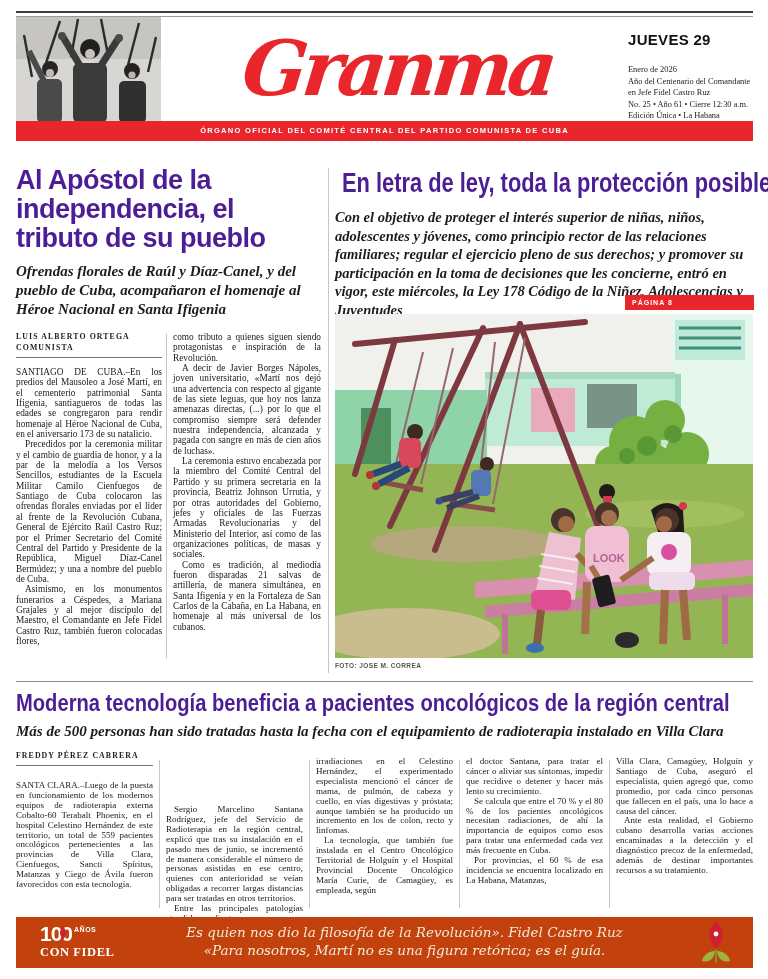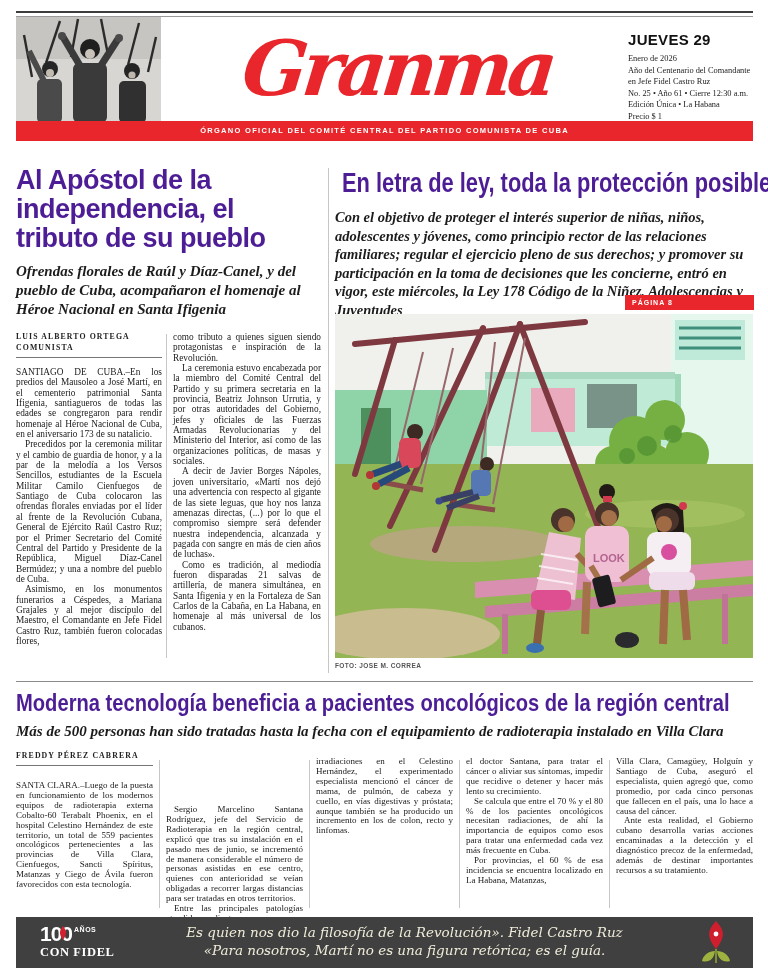--- a/index.html
+++ b/index.html
@@ -3,21 +3,21 @@
 <meta charset="utf-8">
 <style>
   html,body{margin:0;padding:0;background:#e9e9e9;}
   .page{position:relative;width:768px;height:979px;background:#ffffff;overflow:hidden;
         font-family:"Liberation Serif",serif;color:#1a1a1a;}
   .abs{position:absolute;}
   
   .top-rule{border-top:2px solid #3d3d3d;border-bottom:1px solid #9a9a9a;height:3px;}
   .logo{font-family:"DejaVu Serif",serif;font-style:italic;font-weight:700;color:#e8262b;
         font-size:76px;line-height:98px;letter-spacing:-5px;text-align:center;transform:skewX(-6deg);}
-  .m-day{font-family:"Liberation Sans",sans-serif;font-weight:700;font-size:15px;letter-spacing:.3px;color:#111;margin-bottom:5px;}
+  .m-day{font-family:"Liberation Sans",sans-serif;font-weight:700;font-size:15px;letter-spacing:.3px;color:#111;margin-bottom:16px;}
   .m-line{font-size:8.4px;line-height:11.5px;color:#222;}
   .tagline{background:#e8262b;color:#fff;text-align:center;font-family:"Liberation Sans",sans-serif;
            font-weight:700;font-size:7.5px;line-height:20px;letter-spacing:1.3px;}
   
   .hl{font-family:"Liberation Sans",sans-serif;font-weight:700;color:#4c1d95;}
   .standfirst{font-style:italic;font-weight:700;color:#1c1c1c;}
   .byline{font-weight:700;font-size:7.8px;letter-spacing:1.1px;color:#222;line-height:11px;}
   .byline-rule{border-bottom:1px solid #777;margin-top:4px;}
   
   .body-col{font-size:9.3px;line-height:10.35px;text-align:justify;}
@@ -25,21 +25,21 @@
   .body-col p.noind{text-indent:0;}
   .bot-col{font-size:9px;line-height:9.9px;text-align:justify;}
   .bot-col p{margin:0;text-indent:8px;}
   .bot-col p.noind{text-indent:0;}
   .vrule{border-left:1px solid #c6c6c6;width:0;}
   .badge{background:#e8262b;color:#fff;font-family:"Liberation Sans",sans-serif;font-weight:700;
          font-size:7px;line-height:15px;letter-spacing:1px;padding-left:7px;}
   .credit{font-family:"Liberation Sans",sans-serif;font-weight:700;font-size:6.5px;letter-spacing:.4px;color:#555;}
   .hdiv{border-top:1px solid #8a8a8a;}
   
-  .fbar{background:#404040;}
+  .fbar{background:#c2410c;}
   .f-num{font-family:"Liberation Sans",sans-serif;font-weight:900;font-size:21px;line-height:19px;
          color:#fff;letter-spacing:-1px;}
   .f-anos{font-family:"Liberation Sans",sans-serif;font-weight:700;font-size:7px;color:#fff;letter-spacing:.5px;}
   .f-confidel{font-family:Liberation Serif, serif;font-weight:900;font-size:12.5px;line-height:12px;
               color:#fff;letter-spacing:.6px;margin-top:3px;}
   .f-quote{font-family:"DejaVu Serif",serif;font-style:italic;font-size:13.5px;line-height:17.5px;
            color:#f0ecd9;text-align:center;}
   .scaleX{display:inline-block;transform-origin:left top;white-space:nowrap;}
 </style>
 </head>
@@ -106,22 +106,22 @@
   <div class="abs body-col" style="left:16px;top:367px;width:146px;">
     <p class="noind">SANTIAGO DE CUBA.–En los predios del Mausoleo a José Martí, en el cementerio patrimonial Santa Ifigenia, santiagueros de todas las edades se congregaron para rendir homenaje al Héroe Nacional de Cuba, en el aniversario 173 de su natalicio.</p>
     <p>Precedidos por la ceremonia militar y el cambio de guardia de honor, y a la par de la melodía a los Versos Sencillos, estudiantes de la Escuela Militar Camilo Cienfuegos de Santiago de Cuba colocaron las ofrendas florales enviadas por el líder al frente de la Revolución Cubana, General de Ejército Raúl Castro Ruz; por el Primer Secretario del Comité Central del Partido y Presidente de la República, Miguel Díaz-Canel Bermúdez; y una a nombre del pueblo de Cuba.</p>
     <p>Asimismo, en los monumentos funerarios a Céspedes, a Mariana Grajales y al mejor discípulo del Maestro, el Comandante en Jefe Fidel Castro Ruz, también fueron colocadas flores,</p>
   </div>
 
   <div class="abs vrule" style="left:166px;top:334px;height:324px;"></div>
 
   <div class="abs body-col" style="left:173px;top:332px;width:148px;">
     <p class="noind">como tributo a quienes siguen siendo protagonistas e inspiración de la Revolución.</p>
+    <p>A decir de Javier Borges Nápoles, joven universitario, «Martí nos dejó una advertencia con respecto al gigante de las siete leguas, que hoy nos lanza amenazas directas, (...) por lo que el compromiso siempre será defender nuestra independencia, alcanzada y pagada con sangre en más de cien años de luchas».</p>
     <p>La ceremonia estuvo encabezada por la miembro del Comité Central del Partido y su primera secretaria en la provincia, Beatriz Johnson Urrutia, y por otras autoridades del Gobierno, jefes y oficiales de las Fuerzas Armadas Revolucionarias y del Ministerio del Interior, así como de las organizaciones políticas, de masas y sociales.</p>
-    <p>A decir de Javier Borges Nápoles, joven universitario, «Martí nos dejó una advertencia con respecto al gigante de las siete leguas, que hoy nos lanza amenazas directas, (...) por lo que el compromiso siempre será defender nuestra independencia, alcanzada y pagada con sangre en más de cien años de luchas».</p>
     <p>Como es tradición, al mediodía fueron disparadas 21 salvas de artillería, de manera simultánea, en Santa Ifigenia y en la Fortaleza de San Carlos de la Cabaña, en La Habana, en homenaje al más universal de los cubanos.</p>
   </div>
 
   <div class="abs vrule" style="left:328px;top:168px;height:505px;"></div>
 
   <div class="abs hl" style="left:342px;top:168px;width:420px;font-size:28px;line-height:30px;">
     <span class="scaleX" style="transform:scaleX(.78);">En letra de ley, toda la protección posible</span>
   </div>
 
   <div class="abs standfirst" style="left:335px;top:208px;width:428px;font-size:14.5px;line-height:18.5px;">Con el objetivo de proteger el interés superior de niñas, niños, adolescentes y jóvenes, como principio rector de las relaciones familiares; regular el ejercicio pleno de sus derechos; y promover su participación en la toma de decisiones que les concierne, entró en vigor, este miércoles, la Ley 178 Código de la Niñez, Adolescencias y Juventudes</div>
@@ -267,20 +267,21 @@
     <p class="noind">SANTA CLARA.–Luego de la puesta en funcionamiento de los modernos equipos de radioterapia externa Cobalto-60 Terabalt Phoenix, en el hospital Celestino Hernández de este territorio, un total de 559 pacientes oncológicos pertenecientes a las provincias de Villa Clara, Cienfuegos, Sancti Spíritus, Matanzas y Ciego de Ávila fueron favorecidos con esta tecnología.</p>
   </div>
   <div class="abs vrule" style="left:159px;top:760px;height:148px;"></div>
   <div class="abs bot-col" style="left:166px;top:757px;width:137px;margin-top:48px;">
     <p>Sergio Marcelino Santana Rodríguez, jefe del Servicio de Radioterapia en la región central, explicó que tras su instalación en el pasado mes de junio, se incrementó de manera considerable el número de personas asistidas en ese centro, quienes con anterioridad se veían obligadas a recorrer largas distancias para ser tratadas en otros territorios.</p>
     <p>Entre las principales patologías atendidas mediante</p>
   </div>
   <div class="abs vrule" style="left:309px;top:760px;height:148px;"></div>
   <div class="abs bot-col" style="left:316px;top:757px;width:137px;">
     <p class="noind">irradiaciones en el Celestino Hernández, el experimentado especialista mencionó el cáncer de mama, de pulmón, de cabeza y cuello, en vías digestivas y próstata; aunque también se ha producido un incremento en los de colon, recto y linfomas.</p>
+    <p>La tecnología, que también fue instalada en el Centro Oncológico Territorial de Holguín y el Hospital Provincial Docente Oncológico María Curie, de Camagüey, es empleada, según</p>
   </div>
   <div class="abs vrule" style="left:459px;top:760px;height:148px;"></div>
   <div class="abs bot-col" style="left:466px;top:757px;width:137px;">
     <p class="noind">el doctor Santana, para tratar el cáncer o aliviar sus síntomas, impedir que recidive o detener y hacer más lento su crecimiento.</p>
     <p>Se calcula que entre el 70 % y el 80 % de los pacientes oncológicos necesitan radiaciones, de ahí la importancia de equipos como esos para tratar una enfermedad cada vez más frecuente en Cuba.</p>
     <p>Por provincias, el 60 % de esa incidencia se encuentra localizado en La Habana, Matanzas,</p>
   </div>
   <div class="abs vrule" style="left:609px;top:760px;height:148px;"></div>
   <div class="abs bot-col" style="left:616px;top:757px;width:137px;">
     <p class="noind">Villa Clara, Camagüey, Holguín y Santiago de Cuba, aseguró el especialista, quien agregó que, como promedio, por cada cinco personas que fallecen en el país, una lo hace a causa del cáncer.</p>

